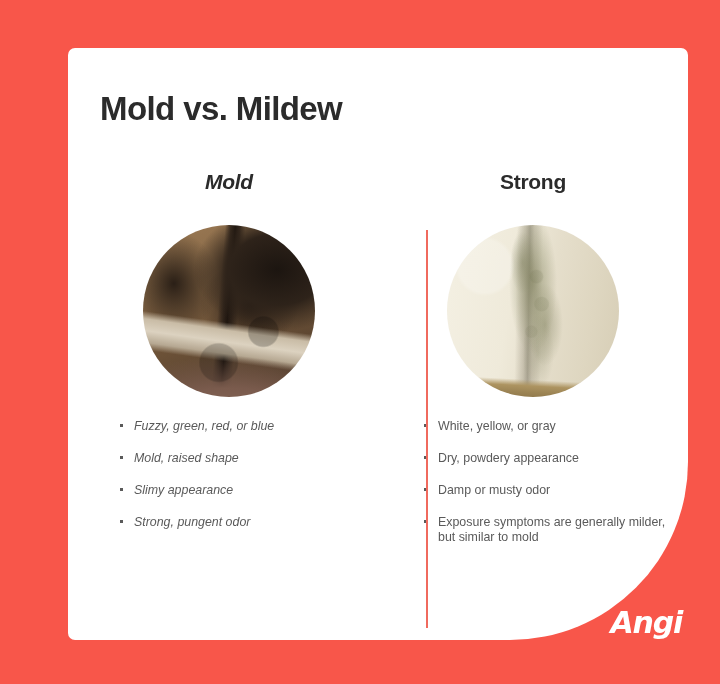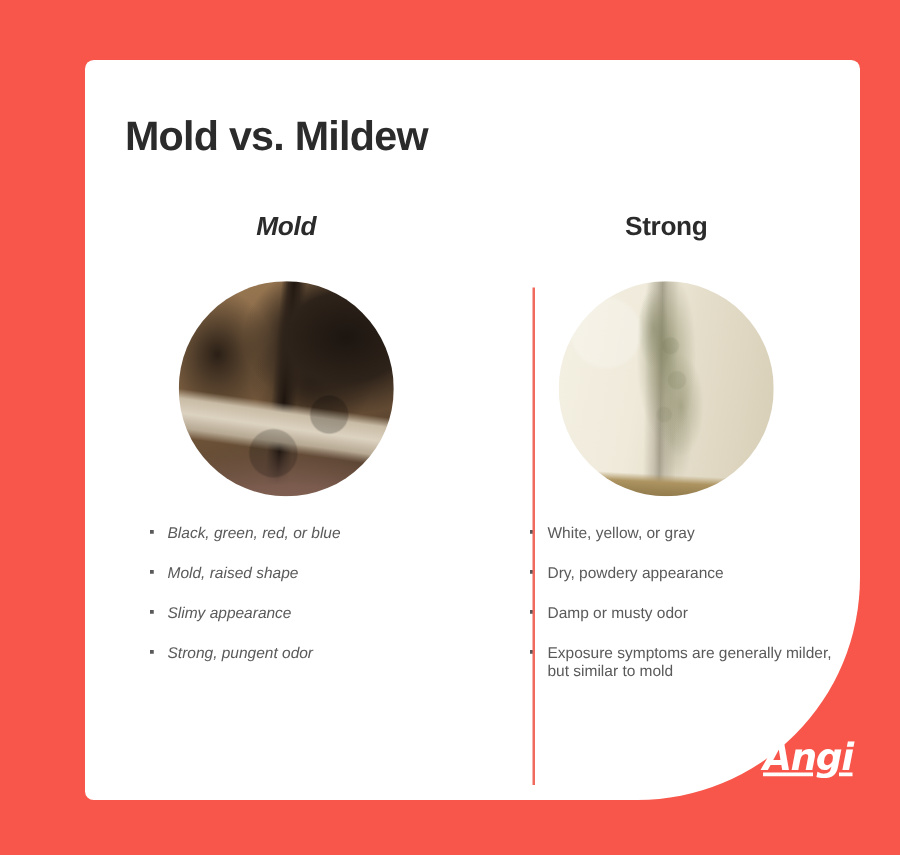--- a/index.html
+++ b/index.html
@@ -154,28 +154,27 @@
   #divider {
     position:absolute;
     left:358px; top:182px;
     width:2px; height:398px;
     background:#F06A5E;
   }
 
   
   #angi-logo {
     position:absolute;
-    right:38px; bottom:60px;
+    right:38px; bottom:44px;
     font-size:30px;
     font-weight:bold;
     font-style:italic;
     color:#FFFFFF;
     letter-spacing:-1.2px;
     font-family:"DejaVu Sans", sans-serif;
-    text-decoration:underline;
   }
 </style>
 </head>
 <body>
 
 <div id="canvas">
 
   <div id="card">
 
     <h1 id="page-title">Mold vs. Mildew</h1>
@@ -184,21 +183,21 @@
 
       <div class="col-head">Mold</div>
 
       <div class="photo-wrap">
         <div class="photo photo-mold"></div>
       </div>
 
       <ul class="bullets">
         <li>
           <span class="bullet-dot"></span>
-          <span>Black, green, red, or blue</span>
+          <span>Fuzzy, green, red, or blue</span>
         </li>
         <li>
           <span class="bullet-dot"></span>
           <span>Mold, raised shape</span>
         </li>
         <li>
           <span class="bullet-dot"></span>
           <span>Slimy appearance</span>
         </li>
         <li>

